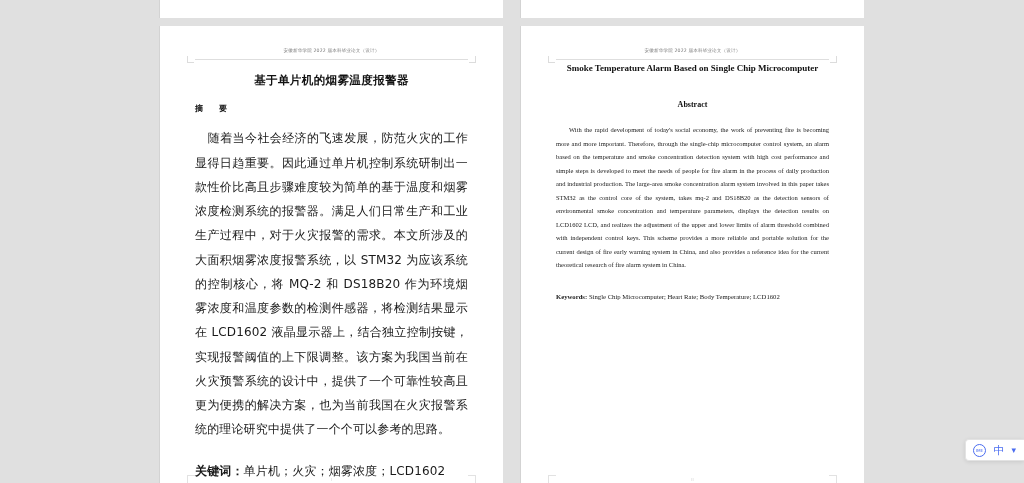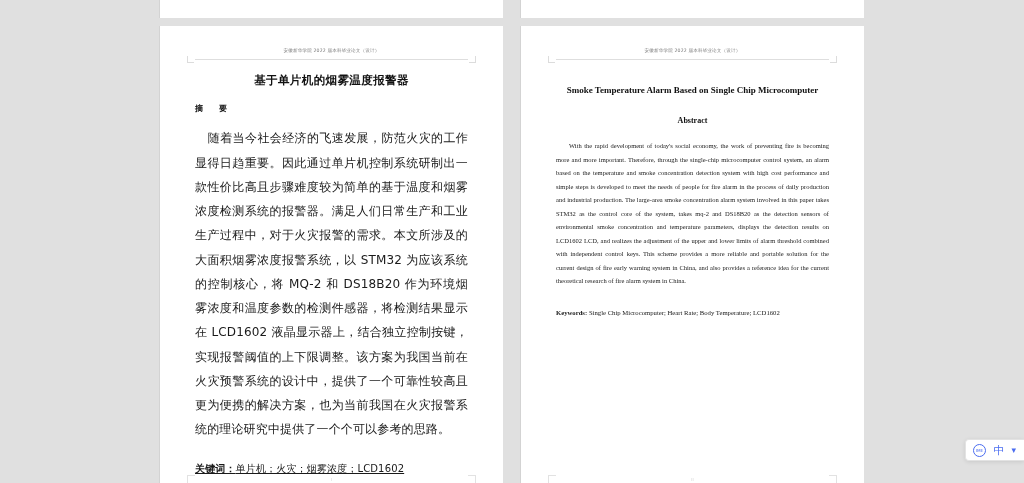--- a/index.html
+++ b/index.html
@@ -100,51 +100,49 @@
     margin-top: 15px;
     letter-spacing: 4px;
     font-family: "DejaVu Sans", "Liberation Sans", sans-serif;
   }
 
   .en-title {
     text-align: center;
     font-size: 9px;
     font-weight: bold;
     color: #111;
-    margin-top: 22px;
     line-height: 1.85;
   }
   .en-subhead {
     text-align: center;
     font-size: 8px;
     font-weight: bold;
     color: #111;
-    margin-top: 17px;
+    margin-top: 23px;
   }
 
   
   .cn-para {
     margin-top: 12px;
     font-size: 12px;
     line-height: 2.02;
     color: #1a1a1a;
     text-align: justify;
     text-justify: inter-character;
     text-indent: 12.8px;
     letter-spacing: .15px;
     font-family: "DejaVu Sans", "Liberation Sans", sans-serif;
   }
   .cn-keywords {
     margin-top: 18px;
-    font-size: 10px;
+    font-size: 12px;
     line-height: 2;
     color: #1a1a1a;
     letter-spacing: .15px;
     font-family: "DejaVu Sans", "Liberation Sans", sans-serif;
-    text-decoration: underline;
   }
   .cn-keywords b { font-weight: bold; }
 
   .en-para {
     margin-top: 14px;
     font-size: 6.5px;
     line-height: 2.08;
     color: #1a1a1a;
     text-align: justify;
     text-indent: 13px;

